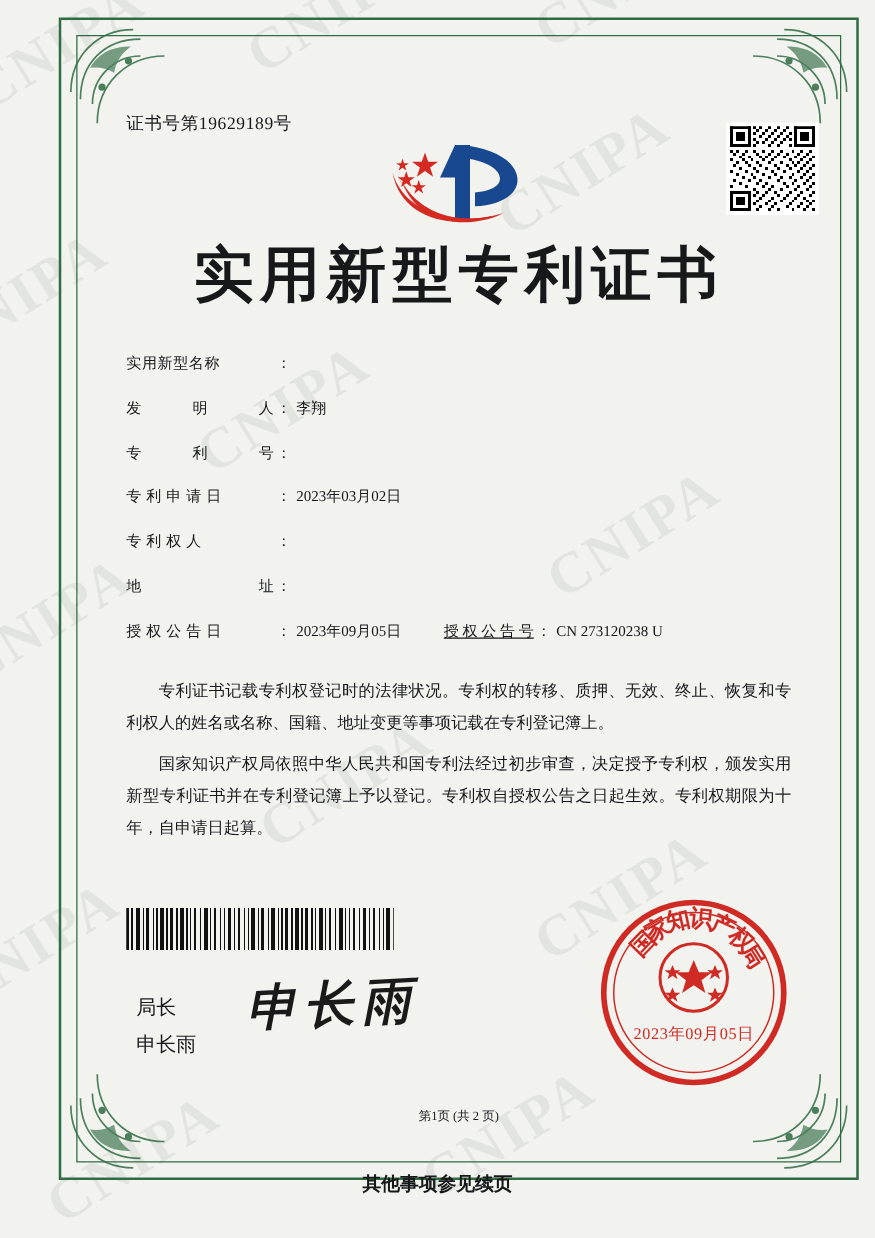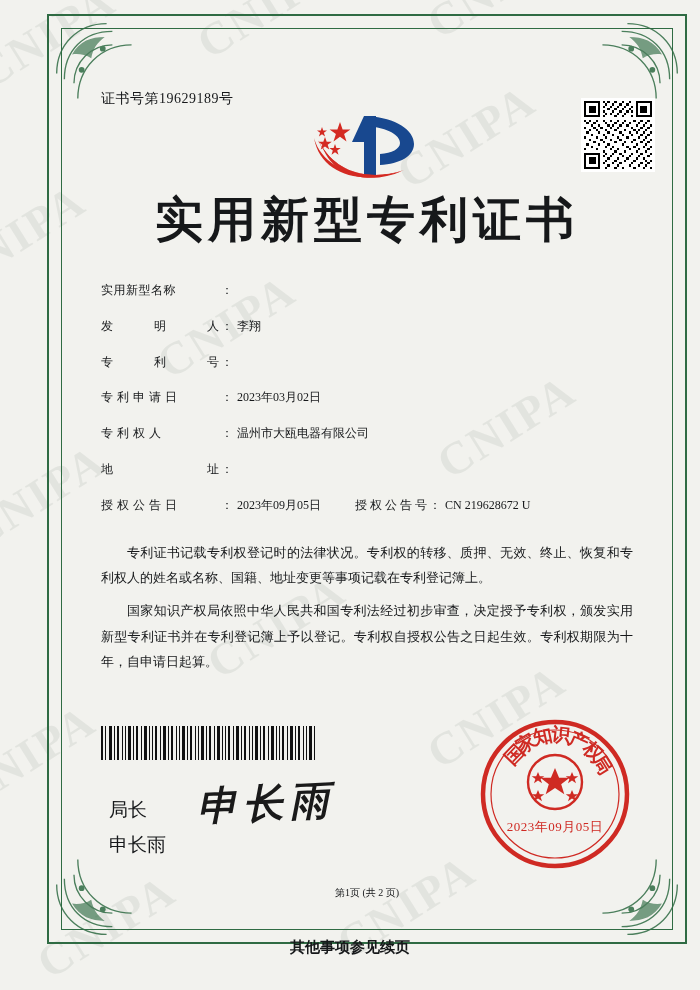--- a/index.html
+++ b/index.html
@@ -138,20 +138,21 @@
   .fl span { display: inline-block; }
   .fl.tight { letter-spacing: 0.5px; display: block; }
   .colon { margin: 0 4px 0 2px; }
   .fv { flex: 1; }
 
   .field-row.dual .fl { width: 118px; flex: 0 0 118px; }
   .second-label {
     flex: 0 0 auto;
     margin-left: 34px;
     display: flex;
+    text-decoration: underline;
   }
 
   .paras {
     margin-top: 26px;
     font-family: "Liberation Serif", serif;
     font-size: 13px;
     line-height: 1.95;
     color: #16181a;
     text-align: justify;
   }
@@ -167,21 +168,21 @@
     z-index: 2;
   }
 
   
   .sig-block {
     position: absolute;
     left: 62px;
     top: 778px;
     z-index: 2;
     font-family: "Liberation Serif", serif;
-    font-size: 19px;
+    font-size: 16px;
     color: #16181a;
     line-height: 1.85;
   }
   .handwriting {
     position: absolute;
     left: 150px;
     top: 762px;
     z-index: 2;
     font-family: "Liberation Serif", serif;
     font-size: 40px;
@@ -556,38 +557,37 @@
 
       <div class="field-row">
         <div class="fl tight">专 利 申 请 日</div>
         <div class="colon">：</div>
         <div class="fv">2023年03月02日</div>
       </div>
 
       <div class="field-row">
         <div class="fl tight">专 利 权 人</div>
         <div class="colon">：</div>
-        <div class="fv">温州市大瓯电器有限公司</div>
       </div>
 
       <div class="field-row">
         <div class="fl">
           <span>地</span>
           <span>址</span>
         </div>
         <div class="colon">：</div>
       </div>
 
       <div class="field-row dual">
         <div class="fl tight">授 权 公 告 日</div>
         <div class="colon">：</div>
         <div>2023年09月05日</div>
         <div class="second-label">授 权 公 告 号</div>
         <div class="colon">：</div>
-        <div>CN 219628672 U</div>
+        <div>CN 273120238 U</div>
       </div>
 
     </div>
 
     <div class="paras">
       <p>专利证书记载专利权登记时的法律状况。专利权的转移、质押、无效、终止、恢复和专利权人的姓名或名称、国籍、地址变更等事项记载在专利登记簿上。</p>
       <p>国家知识产权局依照中华人民共和国专利法经过初步审查，决定授予专利权，颁发实用新型专利证书并在专利登记簿上予以登记。专利权自授权公告之日起生效。专利权期限为十年，自申请日起算。</p>
     </div>
   </div>
 

